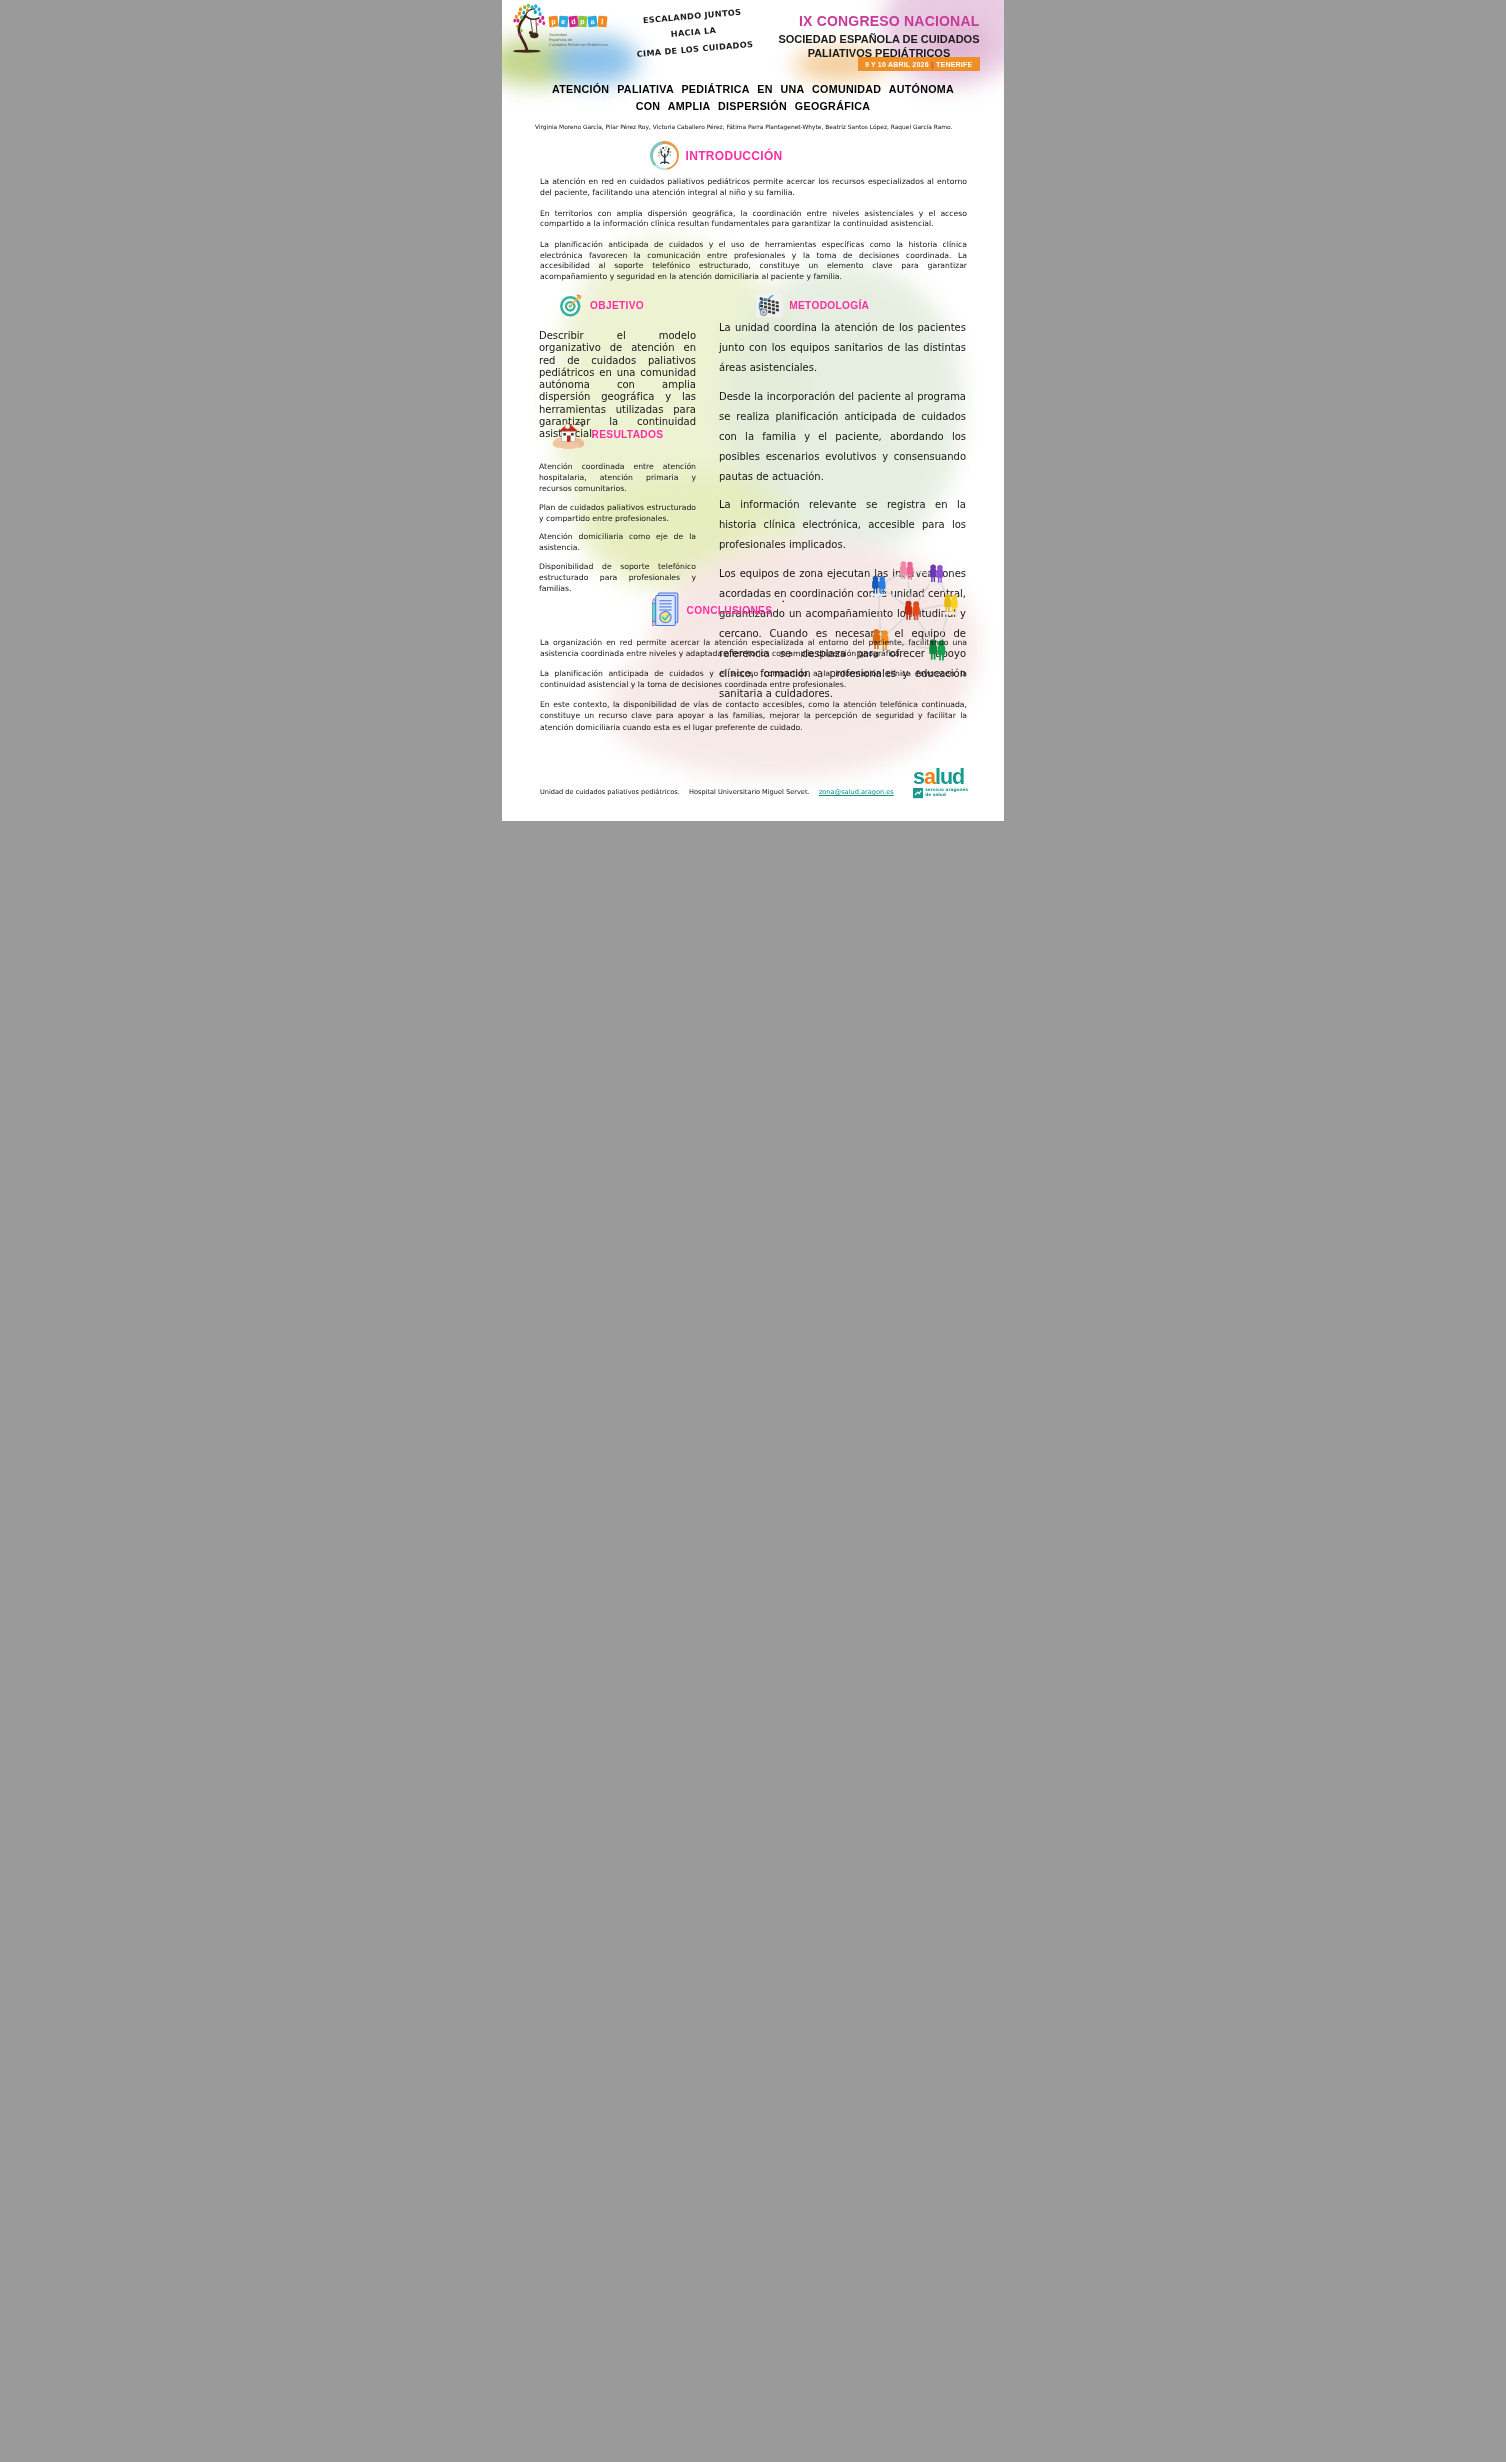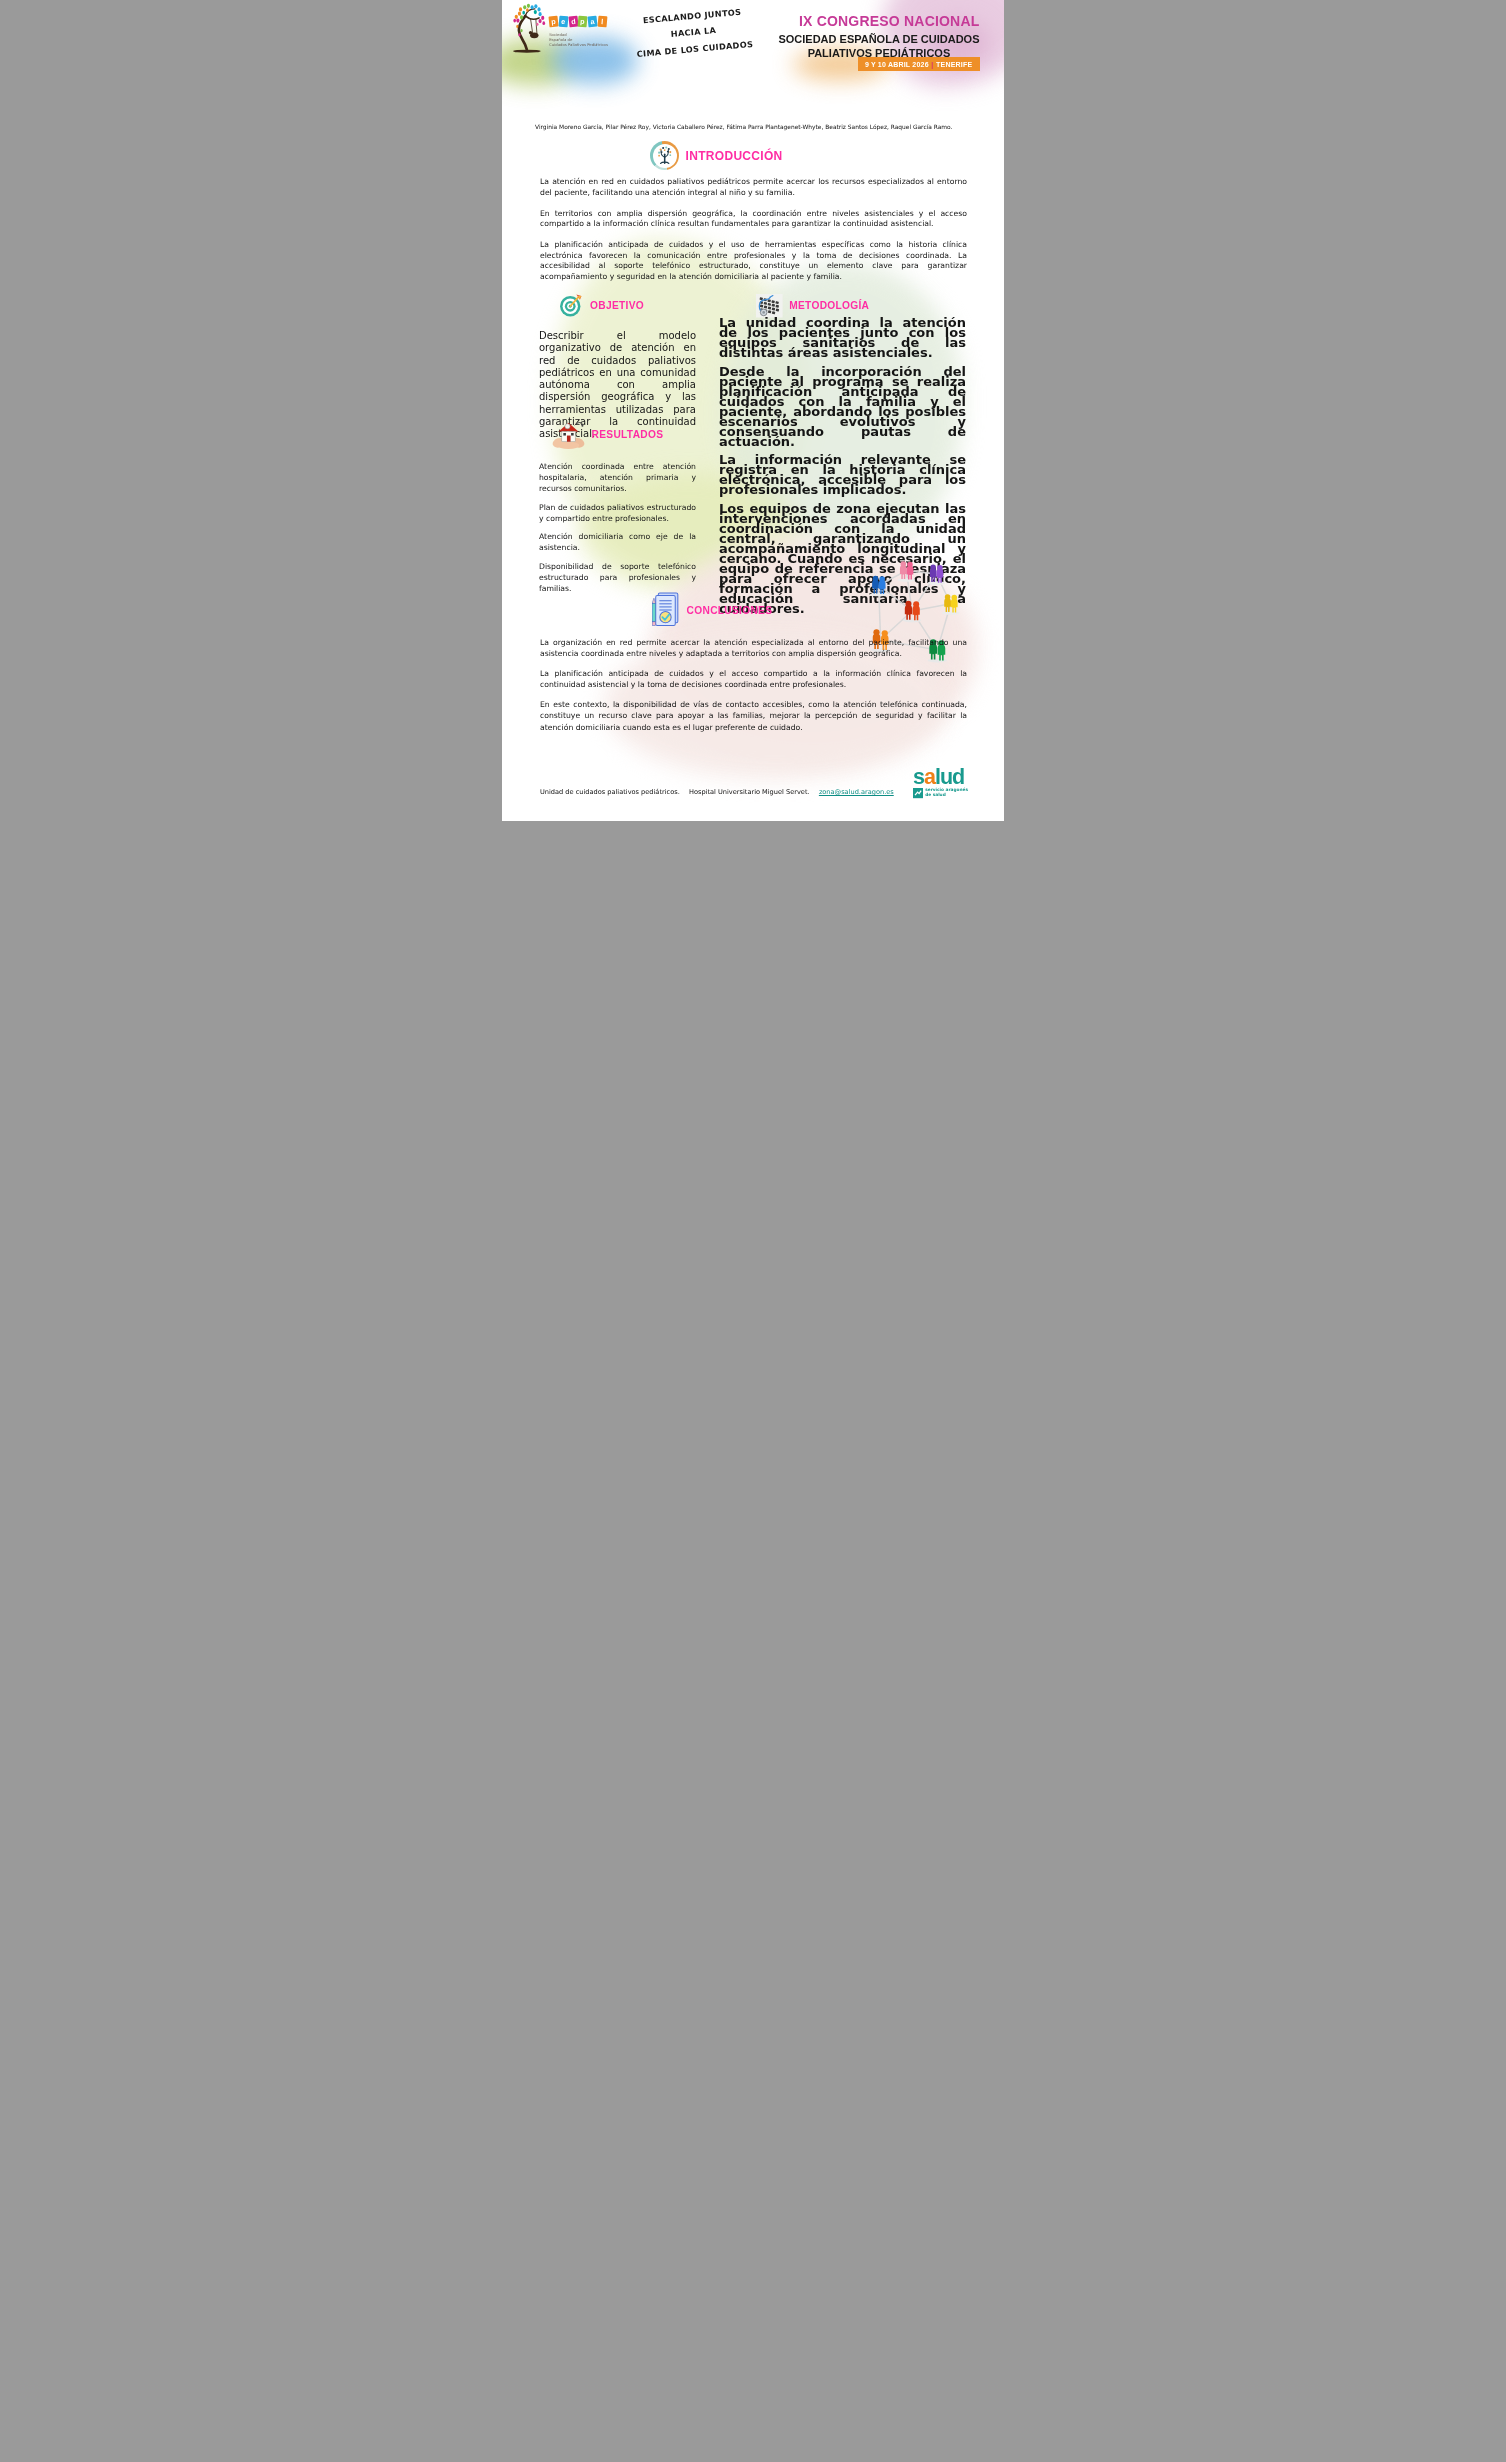--- a/index.html
+++ b/index.html
@@ -77,21 +77,21 @@
      background:conic-gradient(from 20deg,#e89a43 0deg 150deg,#bfe0dc 150deg 205deg,#7fc6c0 205deg 330deg,#e89a43 330deg 360deg);
      display:flex;align-items:center;justify-content:center;flex:0 0 auto;}
   .ring-inner{width:24px;height:24px;border-radius:50%;background:#fff;display:flex;align-items:center;justify-content:center;}
 
   
   .txt{text-align:justify;color:var(--ink);}
   .txt p{margin:0;}
   .intro-txt{left:38px;top:177px;width:427px;font-size:7.7px;line-height:10.5px;}
   .intro-txt p{margin-bottom:10.7px;}
   .obj-txt{left:37px;top:330px;width:157px;font-size:10px;line-height:12.3px;}
-  .met-txt{left:217px;top:318px;width:247px;font-size:13px;line-height:10px;font-weight:bold;}
+  .met-txt{left:217px;top:318px;width:247px;font-size:10px;line-height:20px;}
   .met-txt p{margin-bottom:8.7px;}
   .res-txt{left:37px;top:461px;width:157px;font-size:7.7px;line-height:11px;}
   .res-txt p{margin-bottom:7.7px;}
   .conc-txt{left:38px;top:637px;width:427px;font-size:7.7px;line-height:11.2px;}
   .conc-txt p{margin-bottom:8.7px;}
   .stray-dot{left:280px;top:595px;font-size:7.2px;font-weight:bold;}
 
   .network{left:357px;top:553px;}
 
   
@@ -179,20 +179,24 @@
 
   <h1 class="z congress-title">IX CONGRESO NACIONAL</h1>
   <div class="z congress-sub">
     <div>SOCIEDAD ESPAÑOLA DE CUIDADOS</div>
     <div>PALIATIVOS PEDIÁTRICOS</div>
   </div>
   <div class="z banner">
     <span>9 Y 10 ABRIL 2026</span><span class="pipe">|</span><span>TENERIFE</span>
   </div>
 
+  <h1 class="z main-title">
+    <span>ATENCIÓN PALIATIVA PEDIÁTRICA EN UNA COMUNIDAD AUTÓNOMA</span><br>
+    <span>CON AMPLIA DISPERSIÓN GEOGRÁFICA</span>
+  </h1>
   <div class="z authors">Virginia Moreno García, Pilar Pérez Roy, Victoria Caballero Pérez, Fátima Parra Plantagenet-Whyte, Beatriz Santos López, Raquel García Ramo.</div>
 
   <div class="z sec-head intro-head">
     <span class="ring-icon">
       <span class="ring-inner">
         <svg width="17.4" height="19.4" viewBox="0 0 34 38">
           <path d="M17,34 L17,16" stroke="#1d3a4a" stroke-width="3" stroke-linecap="round"></path>
           <path d="M17,22 C11,19 9,13 10,8" stroke="#1d3a4a" stroke-width="2" fill="none" stroke-linecap="round"></path>
           <path d="M17,22 C23,19 25,13 24,8" stroke="#1d3a4a" stroke-width="2" fill="none" stroke-linecap="round"></path>
           <path d="M9,34 C12,31 22,31 25,34" stroke="#1d3a4a" stroke-width="2.5" fill="none" stroke-linecap="round"></path>

